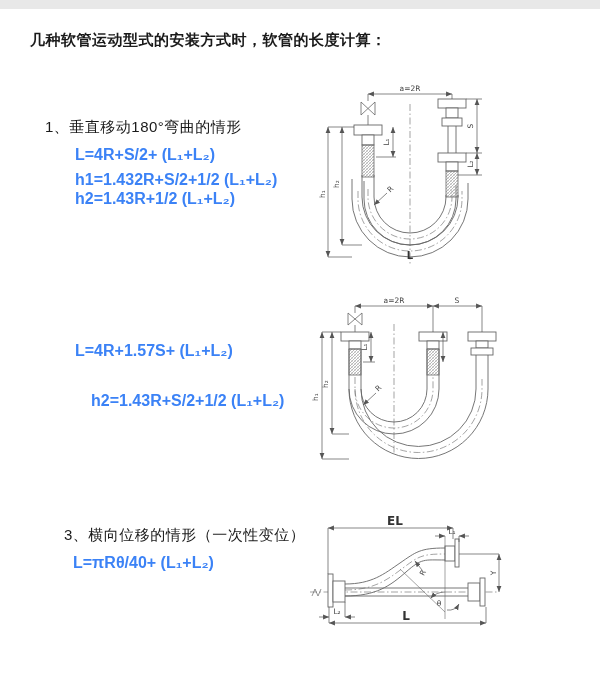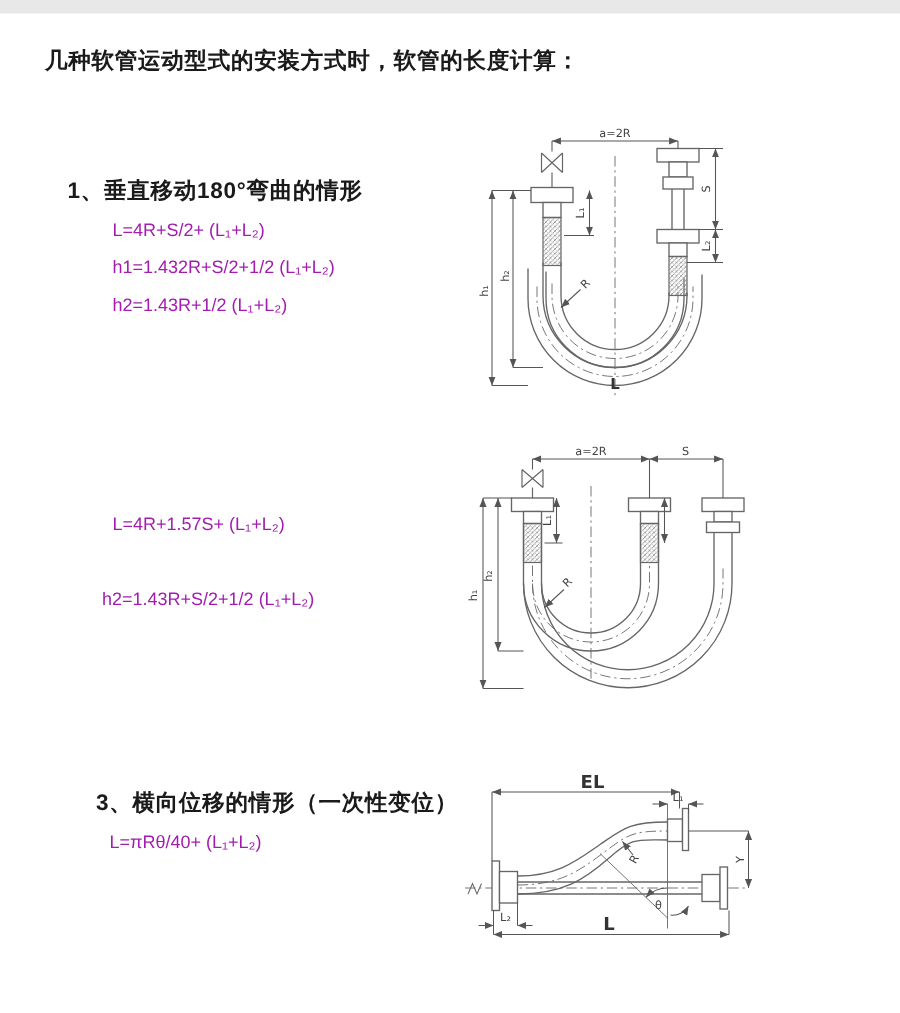--- a/index.html
+++ b/index.html
@@ -2,41 +2,41 @@
 <html><head>
 <meta charset="utf-8">
 <style>
   html,body{margin:0;padding:0;background:#e8e8e8;}
   .page{
     position:relative;width:600px;height:675px;background:#ffffff;
     font-family:"Liberation Sans","DejaVu Sans",sans-serif;
     color:#1a1a1a;overflow:hidden;margin:9px auto;
   }
   .title{position:absolute;left:30px;top:22px;font-size:15px;font-weight:bold;letter-spacing:.5px;}
-  .sec-heading{position:absolute;font-size:15px;font-weight:bold;letter-spacing:.5px;}
-  .formula{position:absolute;font-size:12px;font-weight:400;color:#a21caf;white-space:pre;}
+  .sec-heading{position:absolute;font-size:15px;font-weight:normal;letter-spacing:.5px;}
+  .formula{position:absolute;font-size:16px;font-weight:700;color:#3b82f6;white-space:pre;}
   .diagram{position:absolute;}
   svg text{font-family:"DejaVu Sans","Liberation Sans",sans-serif;fill:#444;}
   .dimtxt{font-size:7.5px;}
   .biglbl{font-size:10px;}
 </style>
 </head>
 <body>
 
 <div class="page">
 
   <div class="title">几种软管运动型式的安装方式时，软管的长度计算：</div>
 
   <div class="sec-heading" style="left:45px;top:109px;">1、垂直移动180°弯曲的情形</div>
   <div class="formula" style="left:75px;top:137px;">L=4R+S/2+ (L₁+L₂)</div>
   <div class="formula" style="left:75px;top:162px;">h1=1.432R+S/2+1/2 (L₁+L₂)</div>
-  <div class="formula" style="left:75px;top:187px;">h2=1.43R+1/2 (L₁+L₂)</div>
+  <div class="formula" style="left:75px;top:181px;">h2=1.43R+1/2 (L₁+L₂)</div>
 
   <div class="formula" style="left:75px;top:333px;">L=4R+1.57S+ (L₁+L₂)</div>
-  <div class="formula" style="left:68px;top:383px;">h2=1.43R+S/2+1/2 (L₁+L₂)</div>
+  <div class="formula" style="left:91px;top:383px;">h2=1.43R+S/2+1/2 (L₁+L₂)</div>
 
   <div class="sec-heading" style="left:64px;top:517px;">3、横向位移的情形（一次性变位）</div>
   <div class="formula" style="left:73px;top:545px;">L=πRθ/40+ (L₁+L₂)</div>
 
   <svg class="diagram" style="left:295px;top:70px;" width="290" height="195" viewBox="0 0 290 195">
     <defs>
       <marker id="m1" markerWidth="9" markerHeight="8" refX="8.5" refY="4" orient="auto-start-reverse">
         <path d="M0,0.6 L8.5,4 L0,7.4 Z" fill="#555"></path>
       </marker>
       <pattern id="braid1" patternUnits="userSpaceOnUse" width="3" height="3">

